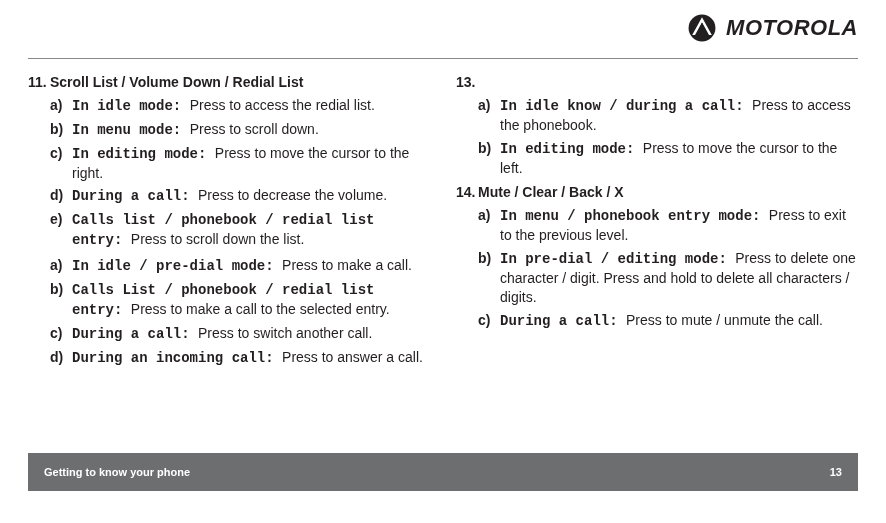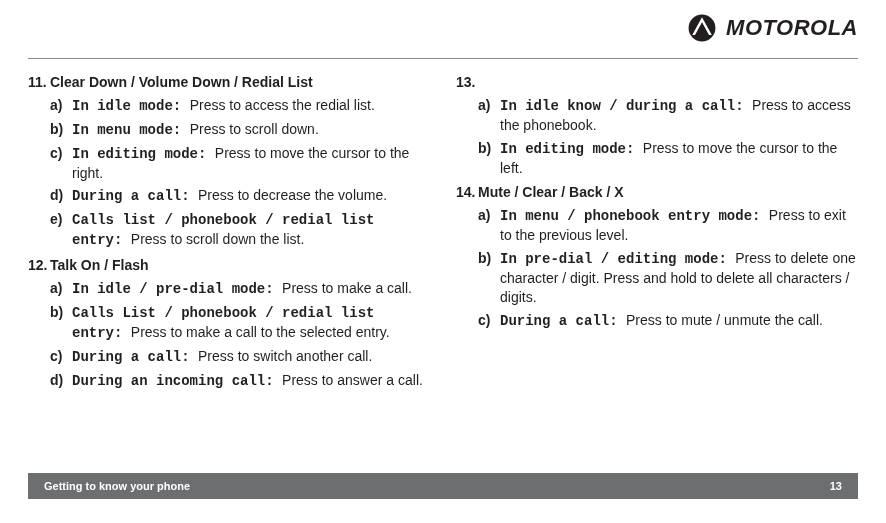--- a/index.html
+++ b/index.html
@@ -70,22 +70,22 @@
       flex: 1;
     }
     .item-head {
       font-weight: 700;
       font-family: Liberation Mono, monospace;
     }
     .footer {
       position: absolute;
       left: 28px;
       right: 28px;
-      bottom: 24px;
-      height: 26px;
+      bottom: 32px;
+      height: 38px;
       background: #6d6e70;
       color: #fff;
       display: flex;
       align-items: center;
       justify-content: space-between;
       padding: 5px 16px;
       font-size: 11px;
     }
     .footer-title { font-weight: 700; }
     .footer-page { font-weight: 700; }
@@ -104,21 +104,21 @@
   </div>
 </div>
 
 <div class="content">
 
   <div class="col">
 
     <div class="section">
       <div class="section-title">
         <span class="section-num">11.</span>
-        <span>Clear Down / Volume Down / Redial List</span>
+        <span>Scroll List / Volume Down / Redial List</span>
       </div>
       <div class="items">
         <div class="item">
           <span class="item-label">a)</span>
           <span class="item-body"><span class="item-head">In idle mode: </span><span>Press to access the redial list.</span></span>
         </div>
         <div class="item">
           <span class="item-label">b)</span>
           <span class="item-body"><span class="item-head">In menu mode: </span><span>Press to scroll down.</span></span>
         </div>
@@ -131,24 +131,20 @@
           <span class="item-body"><span class="item-head">During a call: </span><span>Press to decrease the volume.</span></span>
         </div>
         <div class="item">
           <span class="item-label">e)</span>
           <span class="item-body"><span class="item-head">Calls list / phonebook / redial list entry: </span><span>Press to scroll down the list.</span></span>
         </div>
       </div>
     </div>
 
     <div class="section">
-      <div class="section-title">
-        <span class="section-num">12.</span>
-        <span>Talk On / Flash</span>
-      </div>
       <div class="items">
         <div class="item">
           <span class="item-label">a)</span>
           <span class="item-body"><span class="item-head">In idle / pre-dial mode: </span><span>Press to make a call.</span></span>
         </div>
         <div class="item">
           <span class="item-label">b)</span>
           <span class="item-body"><span class="item-head">Calls List / phonebook / redial list entry: </span><span>Press to make a call to the selected entry.</span></span>
         </div>
         <div class="item">

